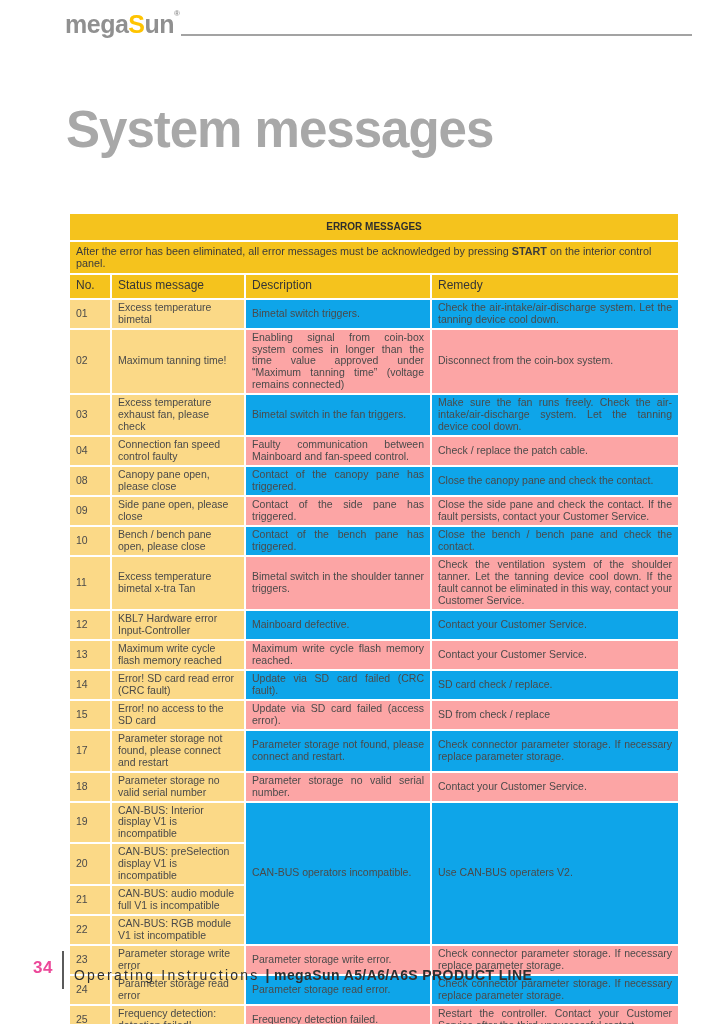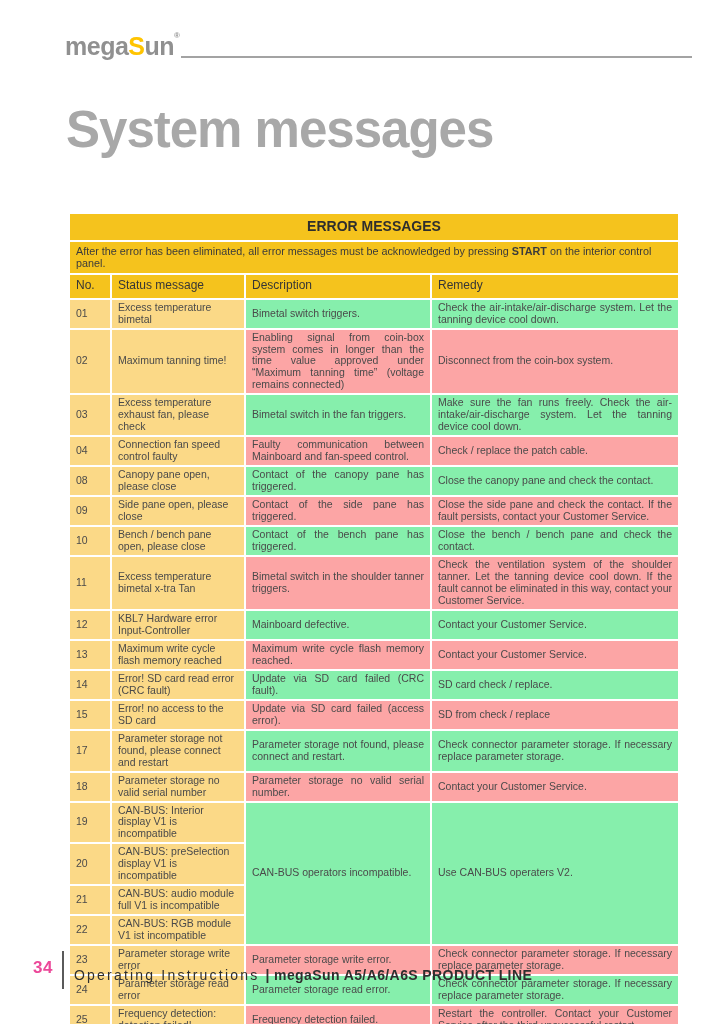--- a/index.html
+++ b/index.html
@@ -1,37 +1,37 @@
 <!DOCTYPE html>
 <html><head>
 <meta charset="utf-8">
 <style>
   html,body{margin:0;padding:0;background:#fff;}
   body{
     width:724px;height:1024px;position:relative;overflow:hidden;
     font-family:"Liberation Sans", sans-serif;color:#3f3f3f;
   }
   
-  #logo-row{position:absolute;left:65px;top:34px;width:627px;display:flex;align-items:flex-end;}
+  #logo-row{position:absolute;left:65px;top:12px;width:627px;display:flex;align-items:flex-end;}
   .logo{font-weight:bold;font-size:25px;letter-spacing:-0.5px;color:#909090;line-height:1;white-space:nowrap;}
   .logo .s-yellow{color:#ffc400;}
   .logo sup{font-size:8px;color:#909090;vertical-align:top;position:relative;top:-2px;}
   .header-rule{flex:1;border-bottom:2px solid #a3a3a3;margin-bottom:1px;margin-left:2px;}
   
   #page-title{position:absolute;left:66px;top:100px;font-size:51px;font-weight:bold;color:#a8a8a8;letter-spacing:-1px;}
   
   #error-table-wrap{position:absolute;left:68px;top:212px;width:610px;}
   table{border-collapse:collapse;width:610px;table-layout:fixed;}
   td,th{border:2px solid #fff;padding:2px 6px;vertical-align:middle;font-size:10.5px;line-height:1.14;color:#4a4a4a;}
   col.c-no{width:42px;}col.c-st{width:134px;}col.c-ds{width:186px;}col.c-rm{width:248px;}
   .gold{background:#f5c31d;}
   .lg{background:#fbd987;margin-top:40px;}
-  .w{background:#86efac;}
+  .w{background:#0ea5e9;}
   .c{background:#fca5a5;}
-  th.tbl-title{height:20px;text-align:center;font-size:14px;font-weight:bold;color:#2e2e2e;padding:3px;}
+  th.tbl-title{height:20px;text-align:center;font-size:10px;font-weight:bold;color:#2e2e2e;padding:3px;}
   td.note{font-size:10.8px;color:#3b3b3b;padding:3px 6px;margin-left:28px;}
   td.colhead{font-size:12px;color:#363636;padding:4px 6px;height:15px;}
   td.no{text-align:left;}
   td.ds,td.rm{text-align:justify;}
   
   #page-number{position:absolute;left:33px;top:958px;font-size:17px;font-weight:bold;color:#ec4899;letter-spacing:0.5px;}
   #footer-rule{position:absolute;left:62px;top:951px;width:2px;height:38px;background:#5a5a5a;}
   #footer-text{position:absolute;left:74px;top:967px;font-size:14px;color:#2f2f2f;white-space:nowrap;}
   #footer-text .ft-label{letter-spacing:2.2px;}
   #footer-text .ft-product{font-weight:bold;letter-spacing:0.4px;}

